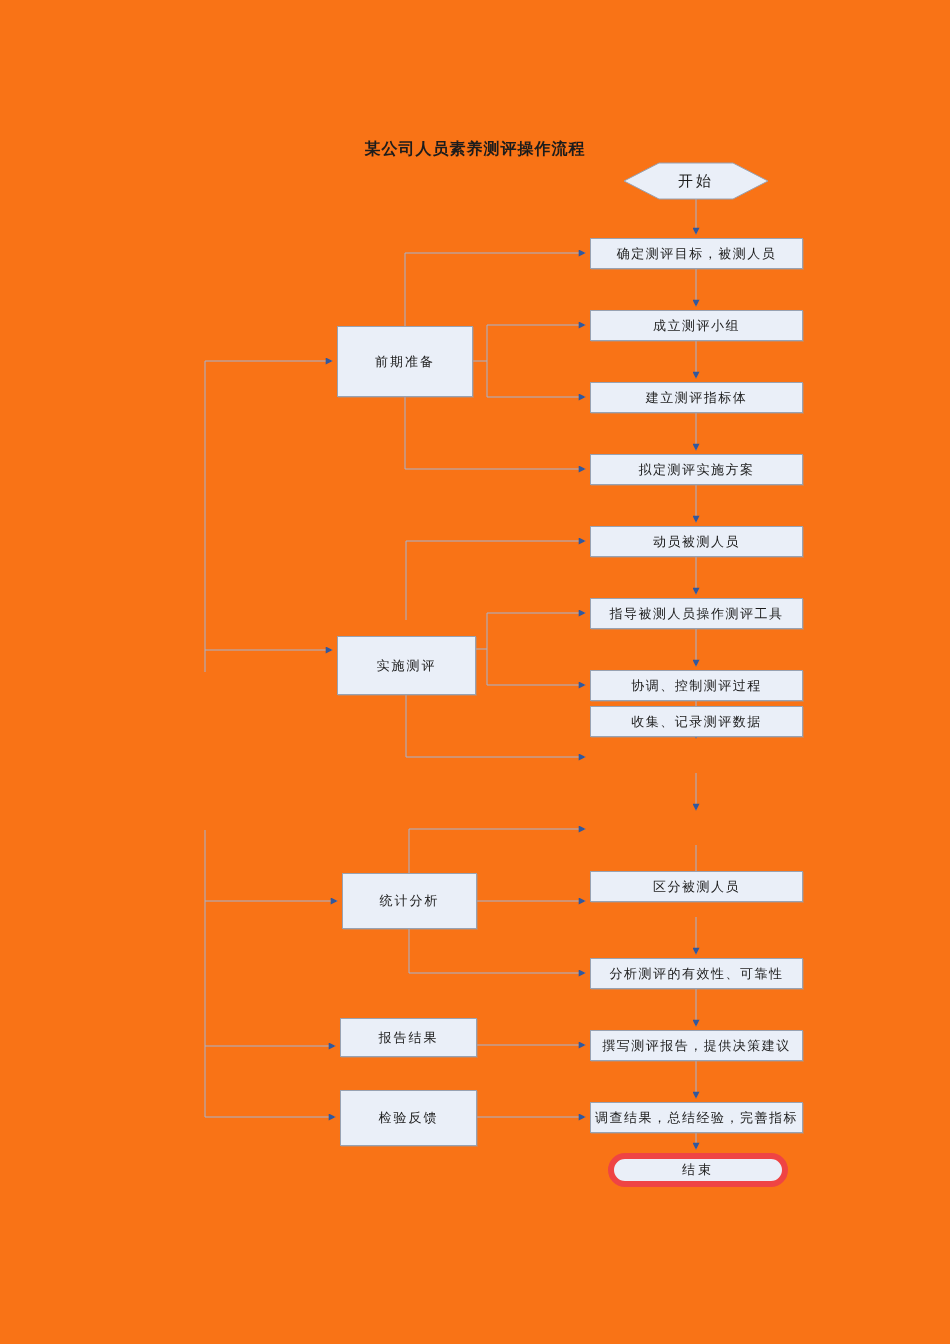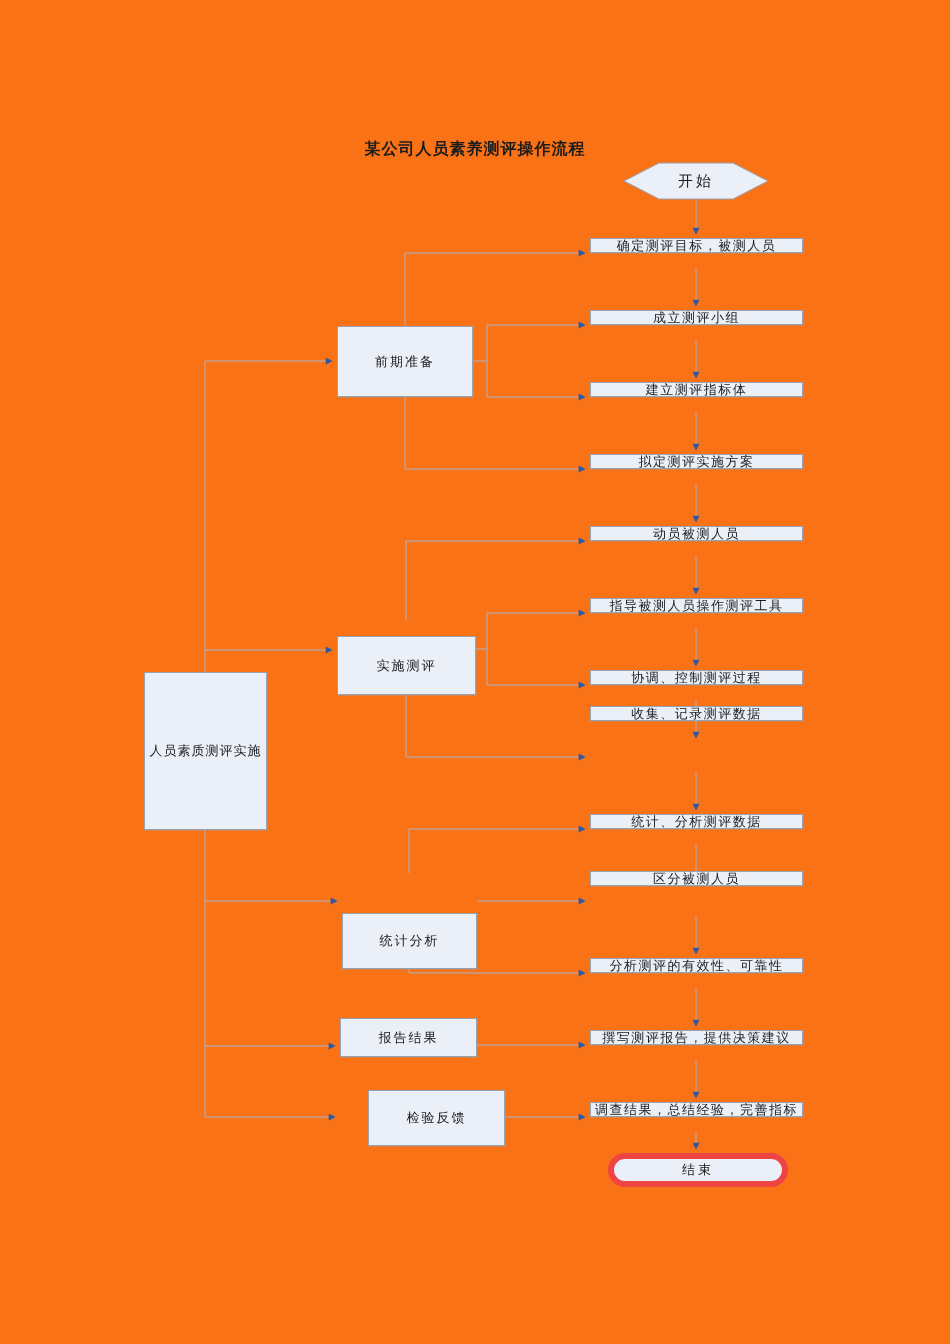--- a/index.html
+++ b/index.html
@@ -5,27 +5,27 @@
   html,body{margin:0;padding:0;background:#ffffff;}
   body{font-family:"Liberation Serif","DejaVu Serif",serif;color:#1c1c1c;}
   .page{position:relative;width:950px;height:1344px;background:#f97316;overflow:hidden;}
   .title{position:absolute;top:139px;left:0;width:950px;text-align:center;
          font-size:16px;font-weight:bold;letter-spacing:1px;}
   svg.wires{position:absolute;left:0;top:0;}
   .node{position:absolute;box-sizing:border-box;background:#eaeff8;border:1px solid #98a2b2;
         display:flex;align-items:center;justify-content:center;
         font-size:13px;letter-spacing:1.5px;text-align:center;
         box-shadow:1px 1px 0 rgba(150,160,175,.35);}
-  .step{left:590px;width:213px;height:15px;}
+  .step{left:590px;width:213px;height:31px;}
   .phase{letter-spacing:2px;}
   .phase-1{left:337px;top:326px;width:136px;height:71px;text-align:right;}
   .phase-2{left:337px;top:620px;width:139px;height:59px;margin-top:16px;}
-  .phase-3{left:342px;top:873px;width:135px;height:56px;margin-top:40px;}
+  .phase-3{left:342px;top:873px;width:135px;height:56px;}
   .phase-4{left:340px;top:1018px;width:137px;height:39px;}
-  .phase-5{left:340px;top:1090px;width:137px;height:56px;margin-left:28px;}
+  .phase-5{left:340px;top:1090px;width:137px;height:56px;}
   .root{left:144px;top:672px;width:123px;height:158px;letter-spacing:1px;}
   .terminal{background:transparent;border:none;box-shadow:none;position:absolute;
             display:flex;align-items:center;justify-content:center;font-size:15px;letter-spacing:3px;}
   .start-text{left:624px;top:163px;width:144px;height:36px;}
   .end-node{left:608px;top:1153px;width:180px;height:34px;background:#eaeff8;
             border:6px solid #ef4444;border-radius:17px;box-sizing:border-box;
             display:flex;align-items:center;justify-content:center;font-size:13px;letter-spacing:3px;
             position:absolute;}
   
   .s1{top:238px}.s2{top:310px}.s3{top:382px}.s4{top:454px}.s5{top:526px}.s6{top:598px}
@@ -87,37 +87,35 @@
 
       <path d="M477,1045 H585" marker-end="url(#arr)"></path>
       <path d="M477,1117 H585" marker-end="url(#arr)"></path>
     </g>
 
     <polygon points="624,181 659,163 733,163 768,181 733,199 659,199" fill="#eaeff8" stroke="#98a2b2" stroke-width="1"></polygon>
   </svg>
 
   <div class="terminal start-text">开始</div>
 
-  <div class="node root">人员素质测评实施</div>
 
   <div class="node phase phase-1">前期准备</div>
   <div class="node phase phase-2">实施测评</div>
   <div class="node phase phase-3">统计分析</div>
   <div class="node phase phase-4">报告结果</div>
   <div class="node phase phase-5">检验反馈</div>
 
   <div class="node step s1">确定测评目标，被测人员</div>
   <div class="node step s2">成立测评小组</div>
   <div class="node step s4">拟定测评实施方案</div>
   <div class="node step s3">建立测评指标体</div>
   <div class="node step s5">动员被测人员</div>
   <div class="node step s6">指导被测人员操作测评工具</div>
   <div class="node step s7">协调、控制测评过程</div>
   <div class="node step s8">收集、记录测评数据</div>
-  <div class="node step s9">统计、分析测评数据</div>
   <div class="node step s10">区分被测人员</div>
   <div class="node step s11">分析测评的有效性、可靠性</div>
   <div class="node step s12">撰写测评报告，提供决策建议</div>
   <div class="node step s13">调查结果，总结经验，完善指标</div>
 
   <div class="end-node">结束</div>
 
 </div>
 
 </body></html>

